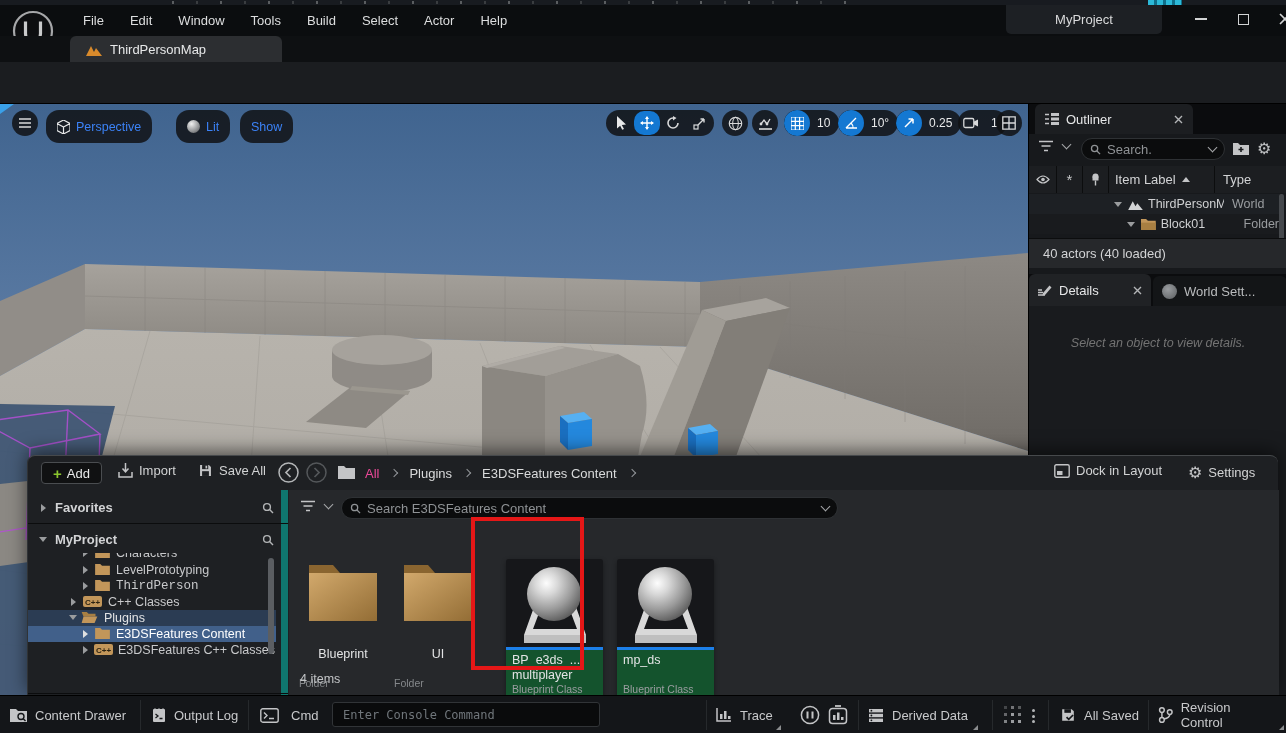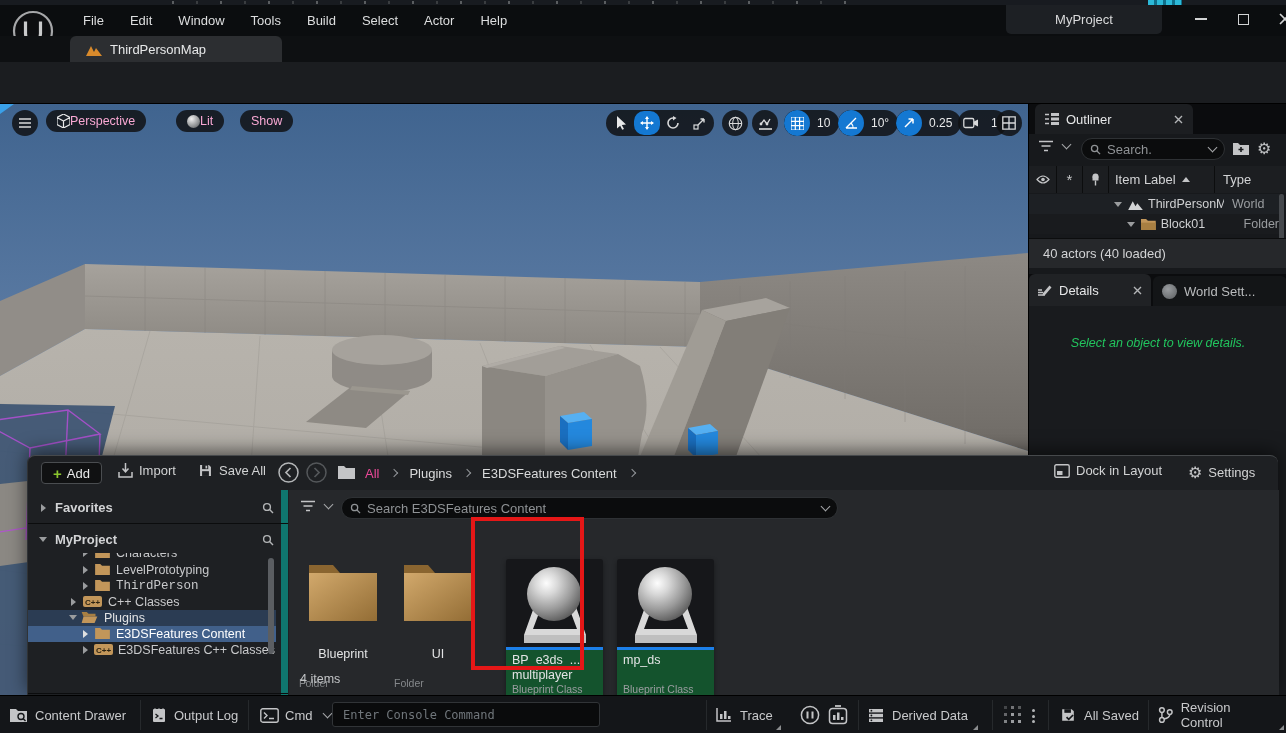--- a/index.html
+++ b/index.html
@@ -29,21 +29,21 @@
   .winbtn{width:30px;height:24px;display:flex;align-items:center;justify-content:center;color:#d2d3d4;}
   
   #tabbar{left:0;top:36px;width:1286px;height:26px;background:#0e1012;}
   #leveltab{left:70px;top:36px;width:212px;height:26px;background:#2c2e31;border-radius:6px 6px 0 0;display:flex;align-items:center;padding-left:16px;gap:8px;color:#e7e8e9;}
   
   #toolbar{left:0;top:62px;width:1286px;height:42px;background:#1b1d20;border-bottom:1px solid #000;}
   .tbtxt{color:#d6d7d8;}
   #selmode{left:84px;top:68px;width:128px;height:30px;background:#0b0c0d;border:1px solid #404346;border-radius:4px;display:flex;align-items:center;gap:7px;padding:0 8px;}
   
   #viewport{left:0;top:104px;width:1028px;height:591px;overflow:hidden;}
-  .vpill{position:absolute;top:110px;height:22px;background:rgba(16,18,20,.85);border-radius:13px;display:flex;align-items:center;padding:0 11px;color:#f9a8d4;font-size:12.5px;}
+  .vpill{position:absolute;top:110px;height:33px;background:rgba(16,18,20,.85);border-radius:13px;display:flex;align-items:center;gap:6px;padding:0 11px;color:#3b82f6;font-size:12.5px;}
   .vcirc{position:absolute;top:110px;width:26px;height:26px;border-radius:50%;background:rgba(16,18,20,.85);display:flex;align-items:center;justify-content:center;}
   .snap-pill{position:absolute;top:110px;height:26px;border-radius:13px;background:rgba(16,18,20,.85);display:flex;align-items:center;overflow:hidden;color:#e8e9ea;font-size:12px;}
   .snap-ic{width:26px;height:26px;background:var(--accent-blue);display:flex;align-items:center;justify-content:center;border-radius:13px;}
   .snap-val{padding:0 9px 0 7px;}
   
   #rpanel{left:1028px;top:104px;width:258px;height:591px;background:#17191c;border-left:1px solid #000;}
   .ptab-bar{position:absolute;left:0;top:0;width:258px;height:30px;background:#0b0c0e;}
   .srch{background:#0b0c0d;border:1px solid #2e3134;border-radius:11px;display:flex;align-items:center;gap:6px;padding:0 8px;color:#8f9295;}
   .colhdr{background:#1c1e21;border-right:1px solid #0c0d0e;display:flex;align-items:center;}
   .orow{position:absolute;width:250px;height:20px;display:flex;align-items:center;font-size:12.5px;color:#cfd0d2;}
@@ -63,21 +63,21 @@
   .asset .stripe{width:97px;height:3px;background:#1c7fe8;}
   .asset .lab{position:relative;width:97px;height:50px;background:#14532d;border-radius:0 0 3px 3px;padding:3px 6px;}
   .sphere{position:absolute;left:21px;top:8px;width:54px;height:54px;border-radius:50%;background:radial-gradient(circle at 36% 30%,#fdfdfd 0%,#d8d8d8 22%,#9a9a9a 52%,#5c5c5c 78%,#343434 100%);}
   
   #statusbar{left:0;top:695px;width:1286px;height:38px;background:#141619;border-top:1px solid #000;}
   .sbitem{position:absolute;top:0;height:38px;display:flex;align-items:center;gap:8px;color:#c8c9cb;}
   .sbsep{position:absolute;top:4px;width:1px;height:30px;background:#26292c;}
   .corner{position:absolute;right:2px;bottom:4px;width:0;height:0;border-bottom:5px solid #8b8d8f;border-left:5px solid transparent;}
   input.console{background:#0a0b0c;border:1px solid #313437;border-radius:3px;color:#9aa0a5;font-family:"DejaVu Sans Mono",monospace;font-size:12px;padding:0 10px;outline:none;}
   input.console::placeholder{color:#70767b;}
-  .italic-msg{font-style:italic;color:#22c55e;}
+  .italic-msg{font-style:italic;color:#737373;}
 </style>
 </head>
 <body>
 
 <div id="app">
 
   <svg width="0" height="0" style="position:absolute">
       <defs>
     <linearGradient id="folderG" x1="0" y1="0" x2="1" y2="1">
       <stop offset="0" stop-color="#d2a96c"></stop>
@@ -743,21 +743,21 @@
     <div class="sbsep" style="left:140px;"></div>
     <div class="sbitem" style="left:152px;">
       <svg width="14" height="15" viewBox="0 0 14 15">
           <rect x="1" y="1" width="12" height="13" rx="1" fill="#c3c4c6"></rect>
           <path d="M3,2.5 v-2 M7,2.5 v-2 M11,2.5 v-2" stroke="#c3c4c6" stroke-width="1.6"></path>
           <path d="M3.5,6 l2.5,2 l-2.5,2 M7.5,10.5 h3" stroke="#141619" stroke-width="1.3" fill="none"></path>
         </svg>
       <span>Output Log</span>
     </div>
     <div class="sbsep" style="left:248px;"></div>
-    <div class="sbitem" style="left:260px;gap:6px;">
+    <div class="sbitem" style="left:260px;gap:12px;">
       <svg width="19" height="15" viewBox="0 0 19 15">
           <rect x="0.8" y="0.8" width="17.4" height="13.4" rx="2" stroke="#c3c4c6" stroke-width="1.4" fill="none"></rect>
           <path d="M4,4.5 l3,3 l-3,3 M9,10.5 h5" stroke="#c3c4c6" stroke-width="1.4" fill="none"></path>
         </svg>
       <span>Cmd</span>
       <span class="chev"></span>
     </div>
     <input class="console abs" style="left: 332px; top: 6px; width: 268px; height: 25px;" placeholder="Enter Console Command">
     <div class="sbsep" style="left:706px;"></div>
     <div class="sbitem" style="left:716px;padding-right:10px;">

